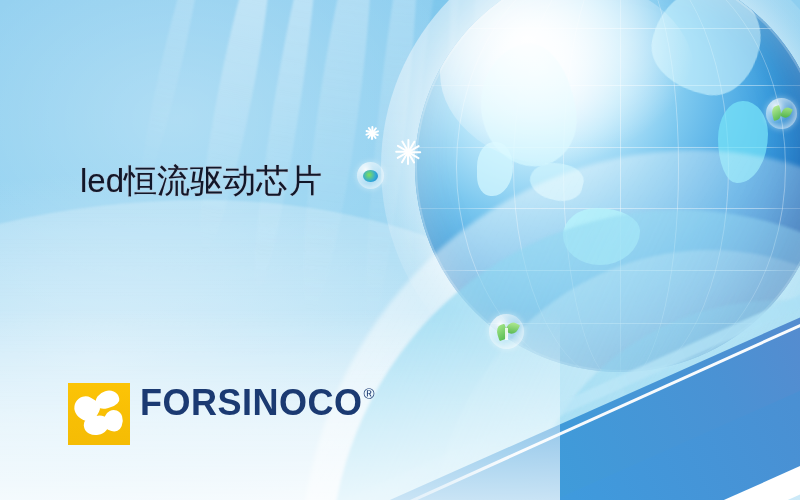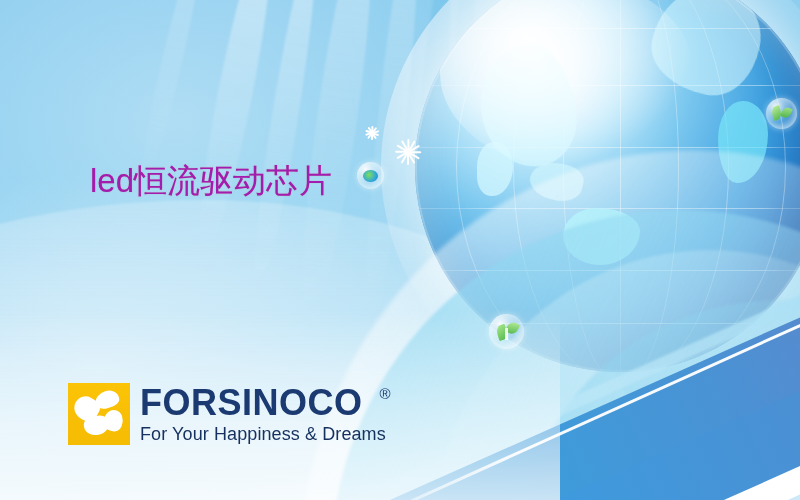--- a/index.html
+++ b/index.html
@@ -180,22 +180,22 @@
     box-shadow:inset 0 0 10px rgba(255,255,255,.75), 0 0 6px rgba(255,255,255,.45);
     overflow:hidden;
   }
   .bubble .core{
     position:absolute;left:24%;top:28%;width:54%;height:46%;
   }
   .leaf{position:absolute;border-radius:60% 10% 60% 10%;}
 
   
   #headline{
-    position:absolute;left:90px;top:162px;
-    color:#a21caf;
+    position:absolute;left:80px;top:162px;
+    color:#0f172a;
     line-height:1.16;
     white-space:nowrap;
     text-shadow:0 0 1px rgba(240,36,0,.35);
   }
   #headline .line1{
     display:block;
     font-size:33px;
     font-weight:400;
     letter-spacing:0px;
   }
@@ -243,21 +243,20 @@
     transform:rotate(30deg);
   }
 
   #logo-text{
     margin-left:10px;
     padding-top:2px;
   }
   #brand-row{
     display:flex;align-items:flex-start;
     color:#1b3a72;
-    gap:16px;
   }
   #brand-name{
     font-size:36px;
     font-weight:bold;
     letter-spacing:0.5px;
     line-height:1;
     color:#1b3a72;
   }
   #brand-reg{
     font-size:15px;
@@ -384,17 +383,16 @@
       <div class="petal p-top"></div>
       <div class="petal p-right"></div>
       <div class="petal p-bottom"></div>
       <div class="petal p-left"></div>
     </div>
     <div id="logo-text">
       <div id="brand-row">
         <span id="brand-name">FORSINOCO</span>
         <span id="brand-reg">®</span>
       </div>
-      <div id="brand-tagline">For Your Happiness &amp; Dreams</div>
     </div>
   </div>
 
 </div>
 
 </body></html>

